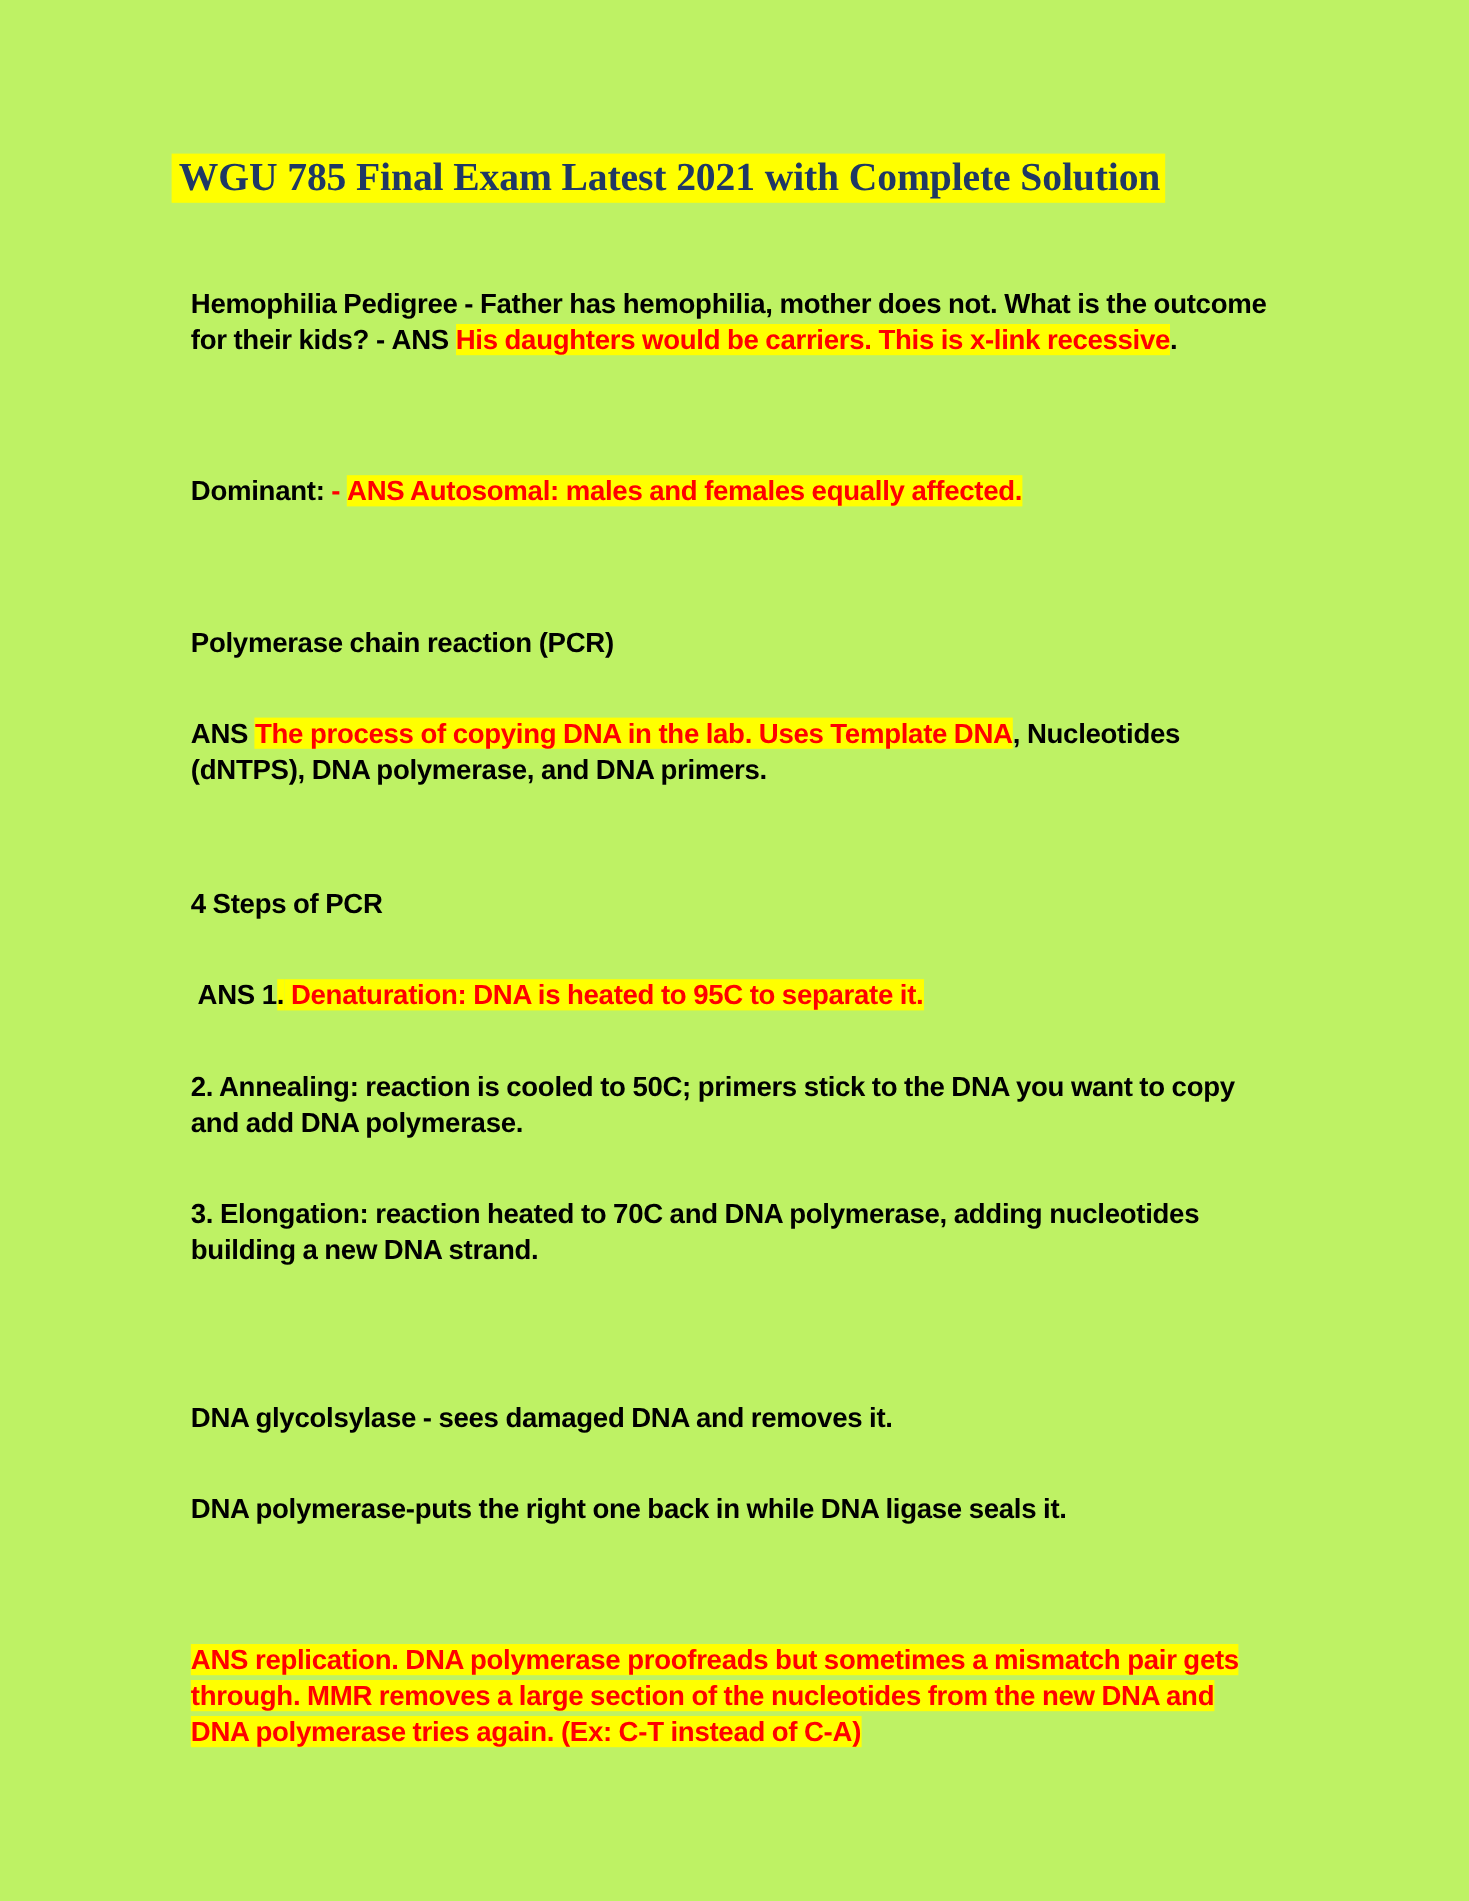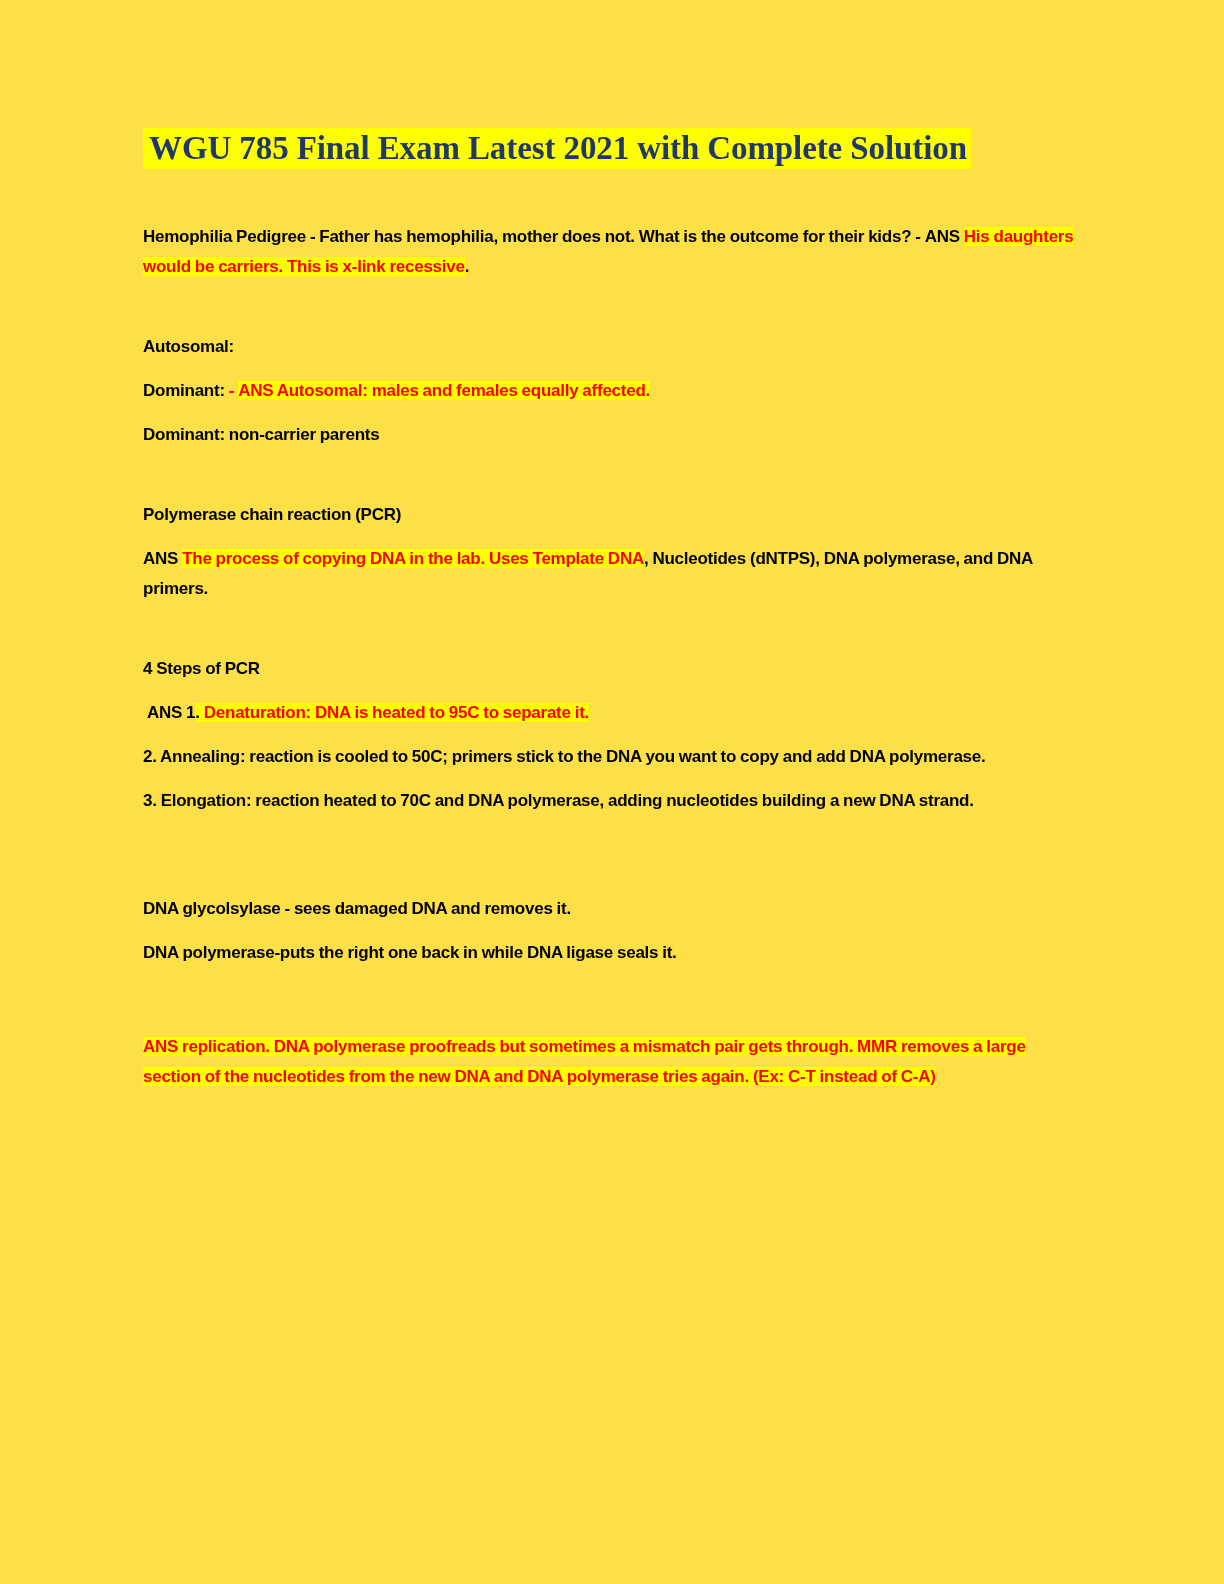--- a/index.html
+++ b/index.html
@@ -10,21 +10,21 @@
   body {
     width: 1224px;
     height: 1584px;
     font-family: "Liberation Sans", "DejaVu Sans", sans-serif;
     -webkit-font-smoothing: antialiased;
   }
   .page {
     position: relative;
     width: 1224px;
     height: 1584px;
-    background: #fde047;
+    background: #bef264;
     box-sizing: border-box;
     padding: 0;
     overflow: hidden;
   }
   .content {
     position: absolute;
     left: 143px;
     top: 126px;
     width: 935px;
   }
@@ -40,22 +40,22 @@
     letter-spacing: -0.1px;
     white-space: nowrap;
   }
   .doc-title .hl {
     background: #ffff00;
     padding: 2px 4px 3px 6px;
   }
 
   
   p.para {
-    margin: 0;
-    font-size: 17px;
+    margin: 16px;
+    font-size: 23px;
     line-height: 30px;
     color: #000000;
     font-weight: 700;
     font-stretch: condensed;
     letter-spacing: -0.25px;
     word-spacing: -0.5px;
   }
   
   .gap-sm { height: 14px; }
   .gap-md { height: 44px; }
@@ -88,29 +88,27 @@
   <div class="content">
 
     <h1 class="doc-title"><span class="hl">WGU 785 Final Exam Latest 2021 with Complete Solution</span></h1>
 
     <div class="gap-md"></div>
 
     <p class="para"><span>Hemophilia Pedigree - Father has hemophilia, mother does not. What is the outcome for their kids? -</span> <span class="ans-label">ANS</span> <span class="hl red answer">His daughters would be carriers. This is x-link recessive</span><span class="blk">.</span></p>
 
     <div class="gap-lg"></div>
 
-    <p class="para">Autosomal:</p>
 
     <div class="gap-sm"></div>
 
     <p class="para"><span>Dominant:</span> <span class="red">-</span> <span class="hl red answer">ANS Autosomal: males and females equally affected.</span></p>
 
     <div class="gap-sm"></div>
 
-    <p class="para">Dominant: non-carrier parents</p>
 
     <div class="gap-lg"></div>
 
     <p class="para">Polymerase chain reaction (PCR)</p>
 
     <div class="gap-sm"></div>
 
     <p class="para"><span class="ans-label">ANS</span> <span class="hl red answer">The process of copying DNA in the lab. Uses Template DNA</span><span class="blk">, Nucleotides (dNTPS), DNA polymerase, and DNA primers.</span></p>
 
     <div class="gap-lg"></div>

